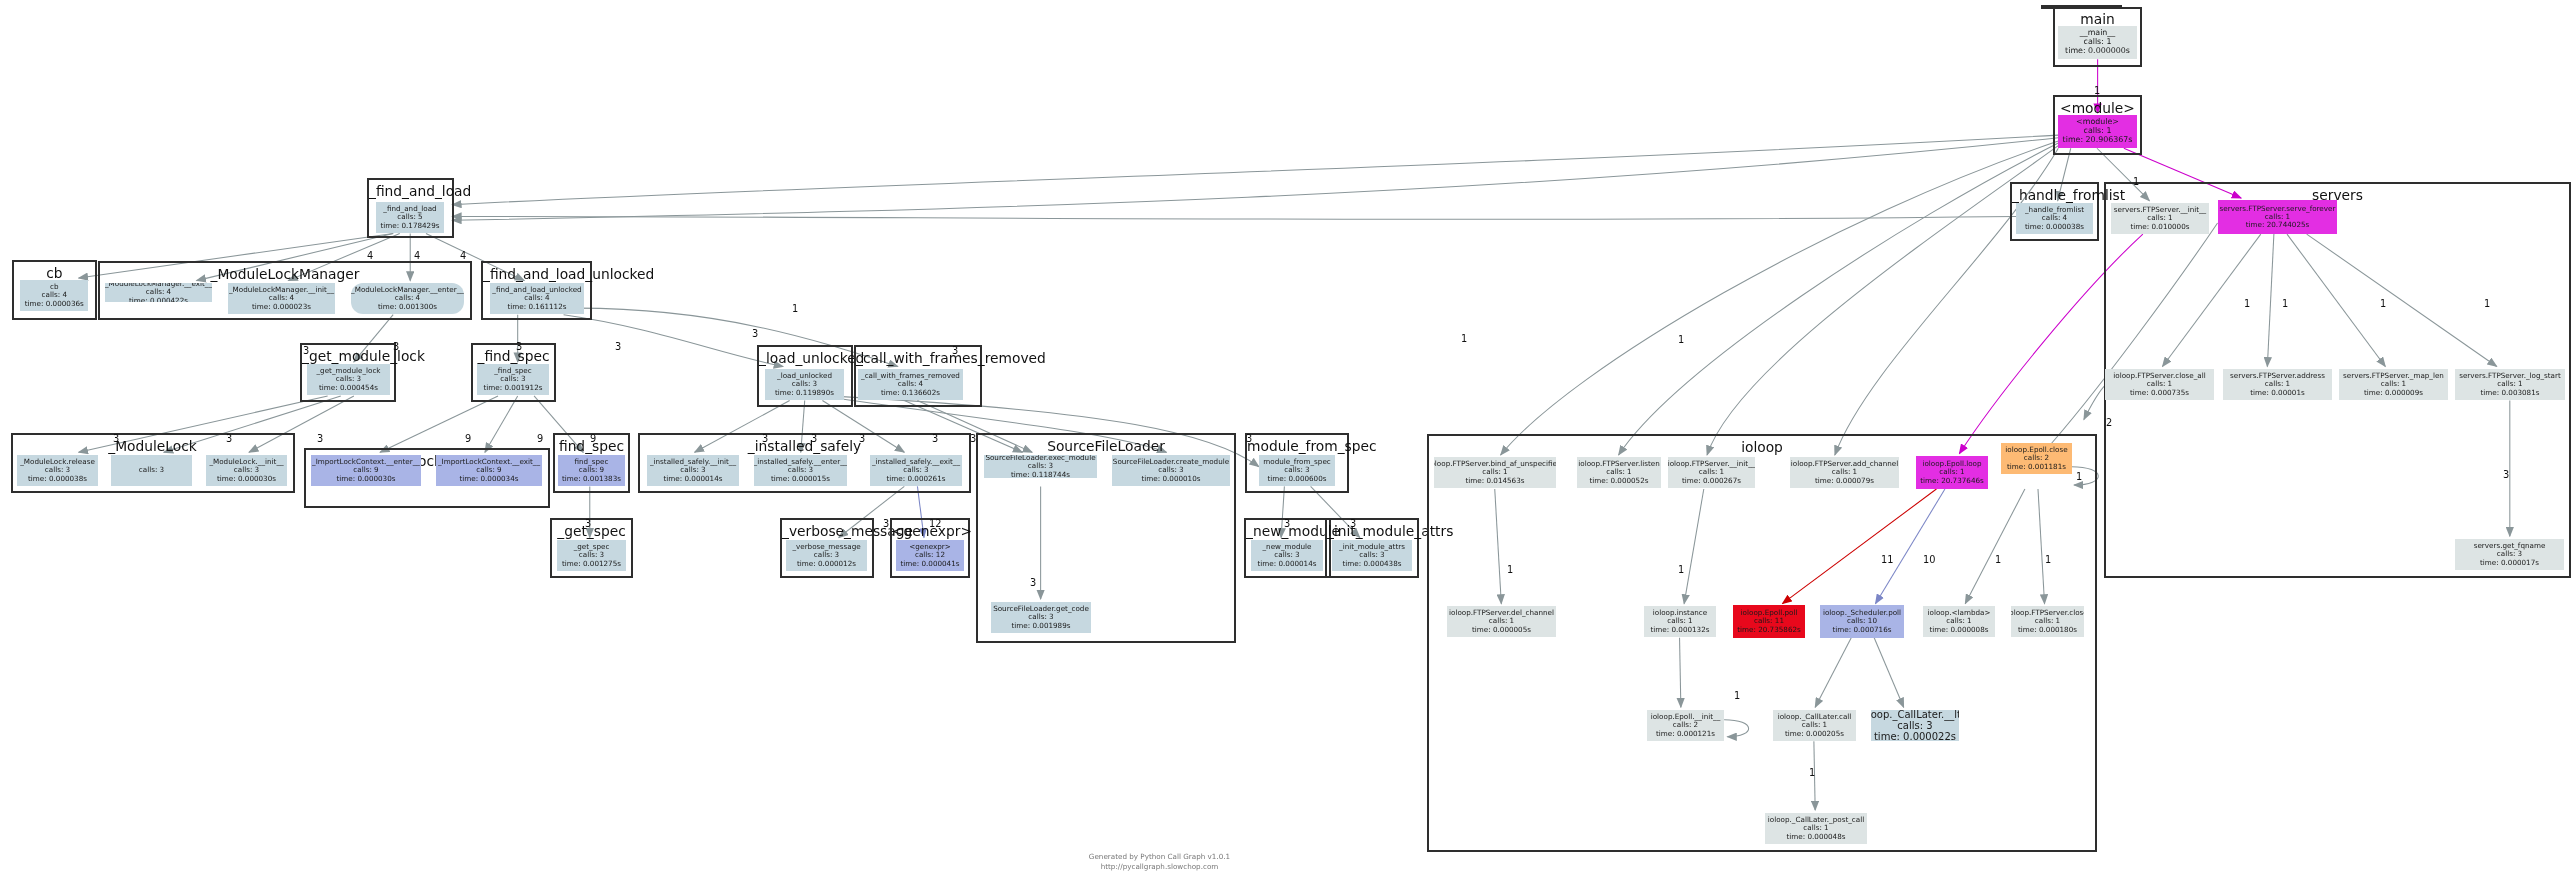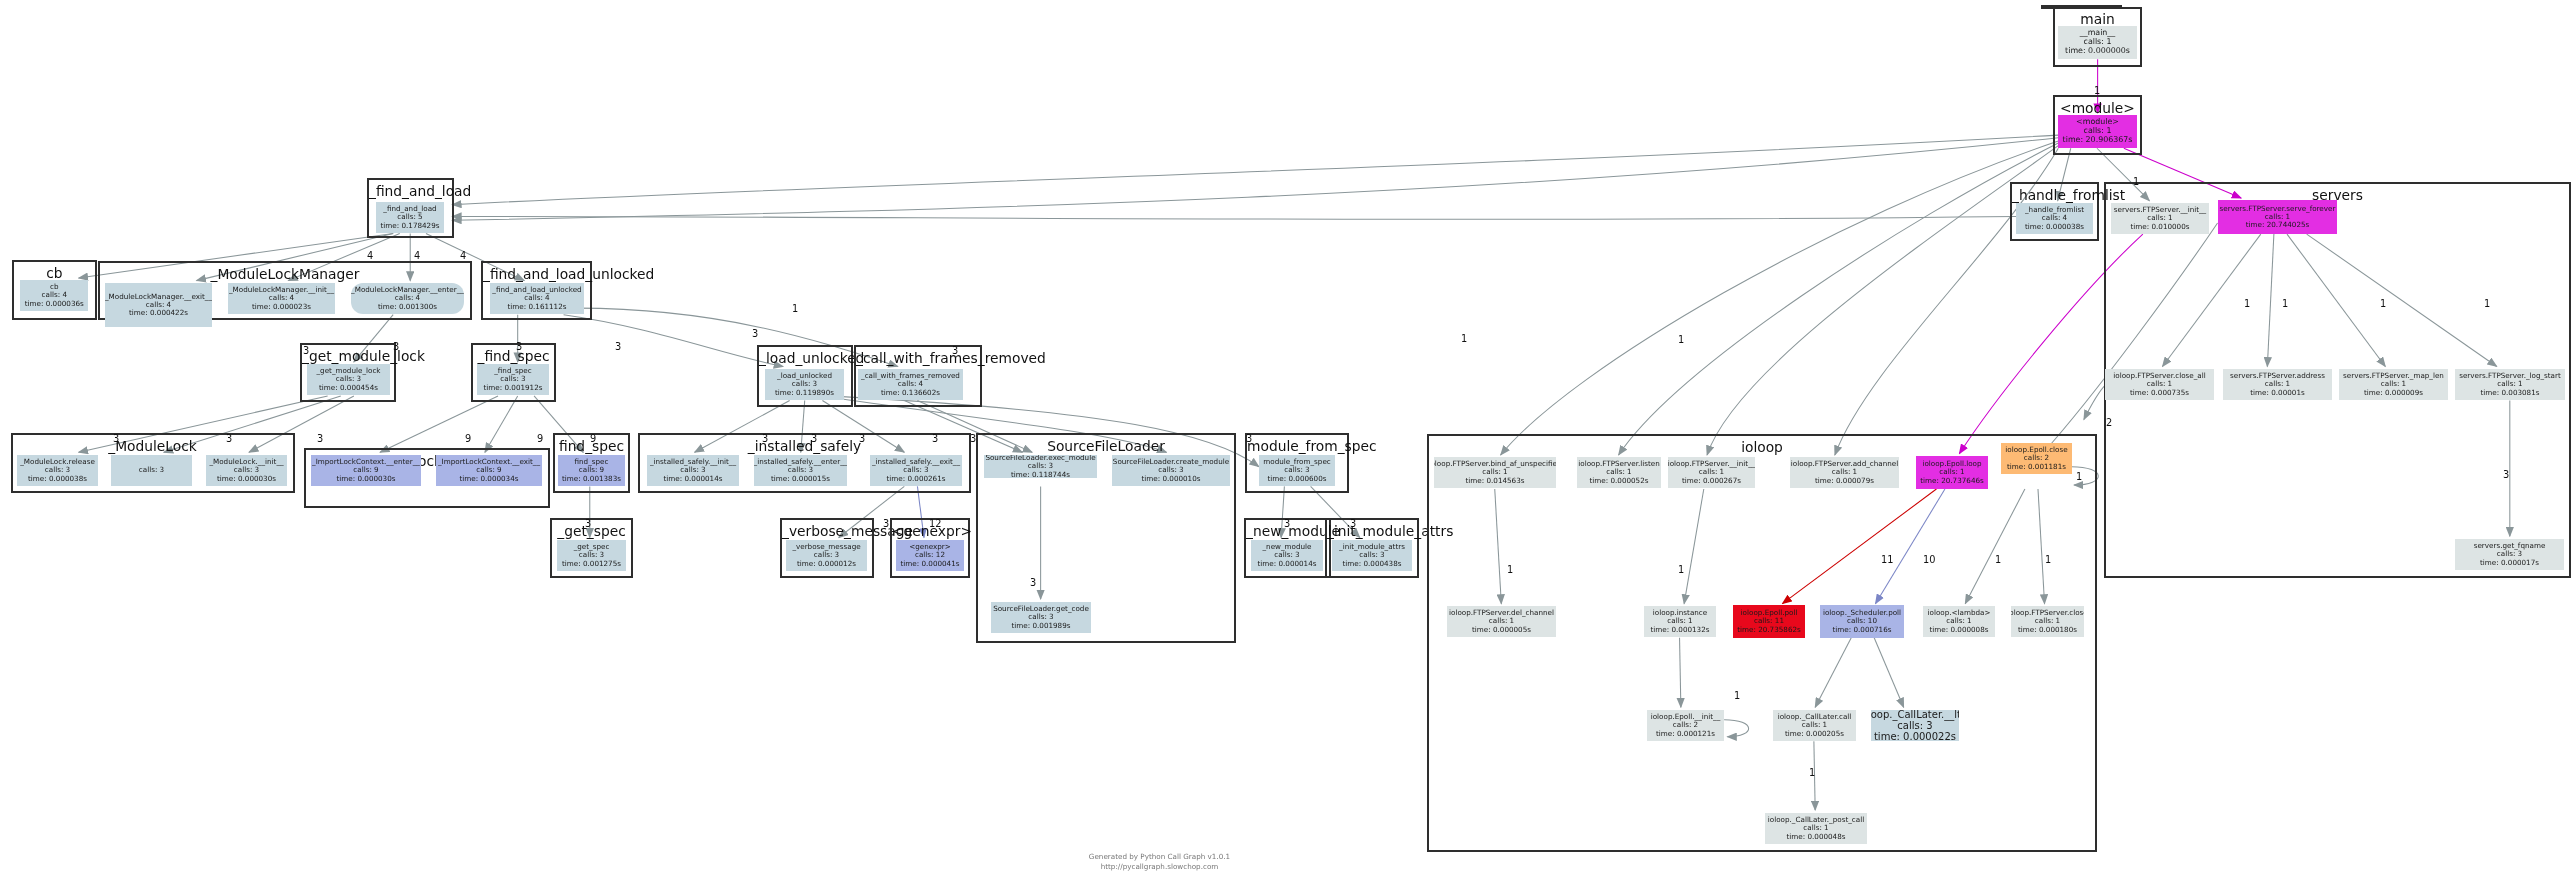--- a/index.html
+++ b/index.html
@@ -285,21 +285,21 @@
       <div class="node" style="left: 376px; top: 202px; width: 68px; height: 31px; background: rgb(198, 216, 224); font-size: 7.2px;">
         <span class="nm">_find_and_load</span>
         <span class="cl">calls: 5</span>
         <span class="tm">time: 0.178429s</span>
       </div>
       <div class="node" style="left: 20.3px; top: 280px; width: 68px; height: 31px; background: rgb(198, 216, 224); font-size: 7.2px;">
         <span class="nm">cb</span>
         <span class="cl">calls: 4</span>
         <span class="tm">time: 0.000036s</span>
       </div>
-      <div class="node" style="left: 105px; top: 283px; width: 107px; height: 44px; background: rgb(198, 216, 224); font-size: 7.2px;">
+      <div class="node" style="left: 105px; top: 283px; width: 107px; height: 19px; background: rgb(198, 216, 224); font-size: 7.2px;">
         <span class="nm">_ModuleLockManager.__exit__</span>
         <span class="cl">calls: 4</span>
         <span class="tm">time: 0.000422s</span>
       </div>
       <div class="node" style="left: 228px; top: 283px; width: 107px; height: 31px; background: rgb(198, 216, 224); font-size: 7.2px;">
         <span class="nm">_ModuleLockManager.__init__</span>
         <span class="cl">calls: 4</span>
         <span class="tm">time: 0.000023s</span>
       </div>
       <div class="node" style="left: 351px; top: 283px; width: 113px; height: 31px; background: rgb(198, 216, 224); font-size: 7.2px; border-radius: 12px;">

